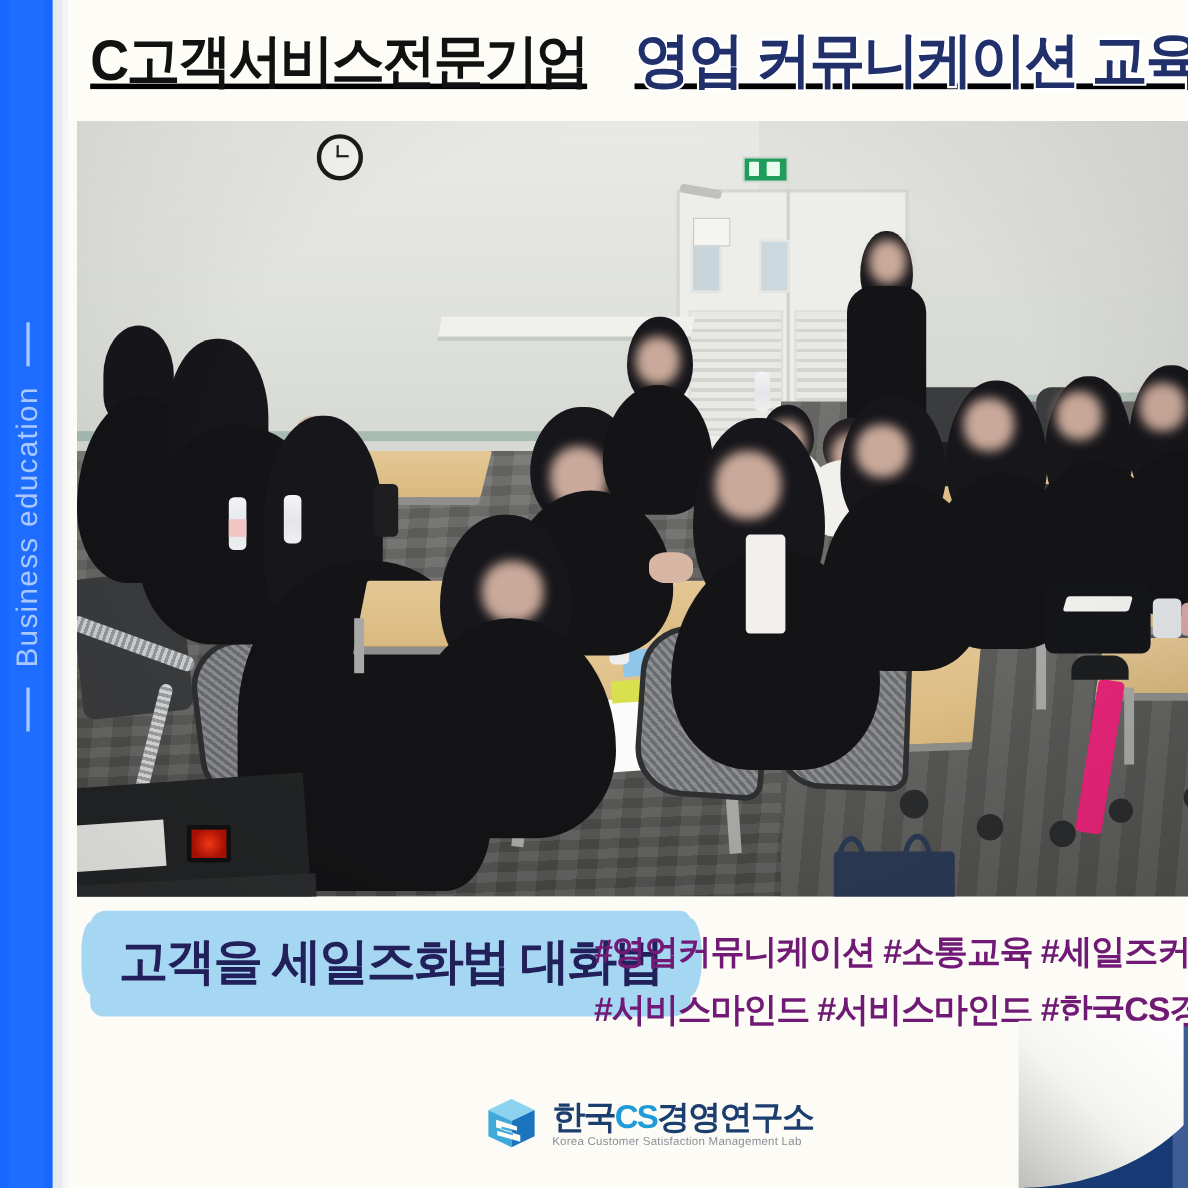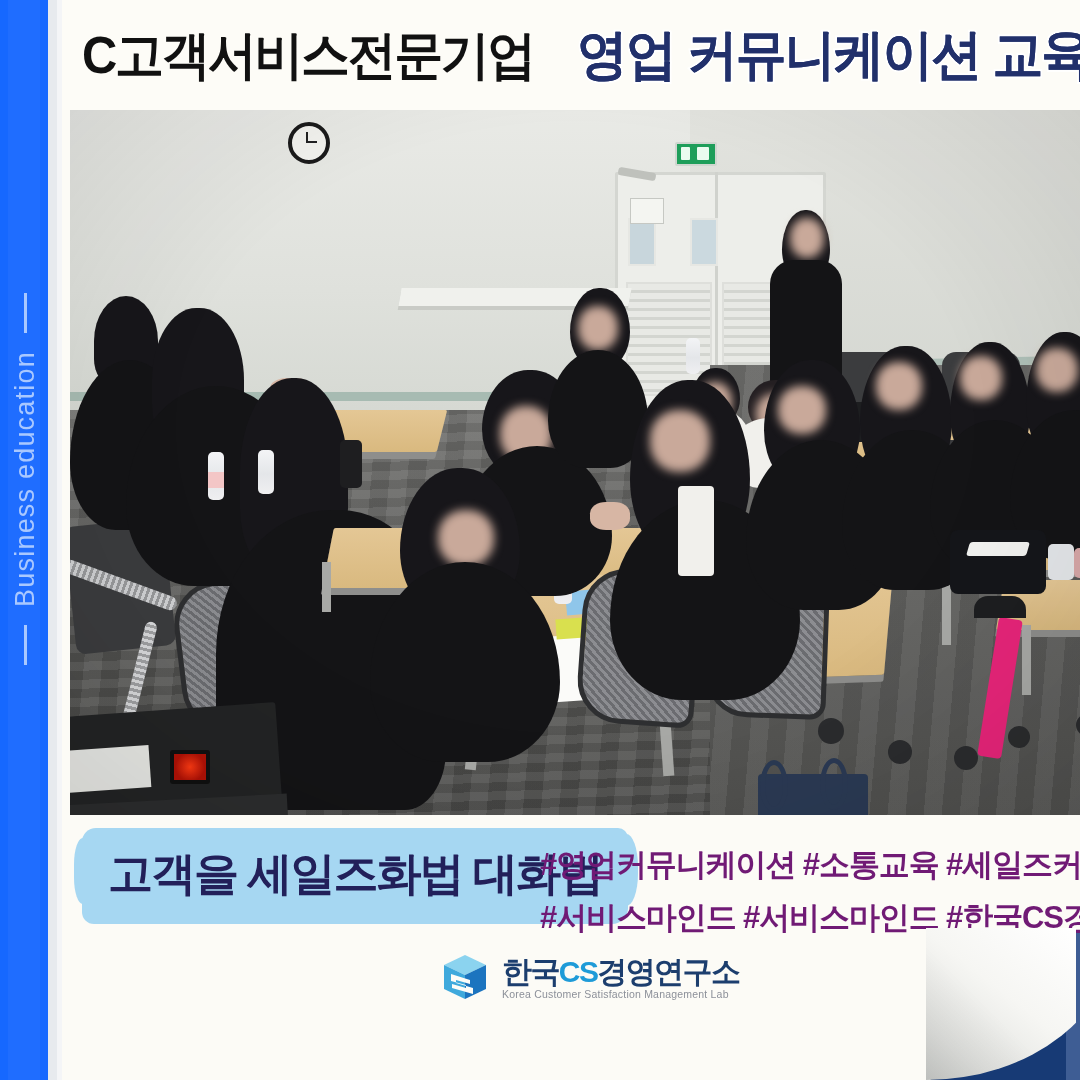--- a/index.html
+++ b/index.html
@@ -19,21 +19,21 @@
     position:absolute;left:-210px;top:455px;width:470px;height:48px;
     transform:rotate(-90deg);
     display:flex;align-items:center;justify-content:center;gap:18px;
     color:#A9C8FF;font-size:27px;letter-spacing:1.2px;font-weight:400;
     z-index:7;white-space:nowrap;
   }
   .rail-dash{display:inline-block;width:40px;height:3px;background:#A9C8FF;flex:none;}
 
   
   .title-bar{position:absolute;left:62px;top:0;width:1018px;height:110px;background:#FDFCF7;z-index:5;
-      display:flex;align-items:center;padding-left:20px;box-sizing:border-box;}
+      display:flex;align-items:center;padding-left:20px;box-sizing:border-box;text-decoration:underline;}
   .title-line{display:flex;align-items:baseline;gap:14px;white-space:nowrap;}
   .t-black{
     font-size:52px;font-weight:700;color:#111111;letter-spacing:-2.5px;
     transform:scaleX(.94);transform-origin:left center;
   }
   .t-blue{
     font-size:54px;font-weight:700;color:#21306B;letter-spacing:-2px;
     transform:scaleX(.94);transform-origin:left center;
     -webkit-text-stroke:4px #FFFFFF;
     paint-order:stroke fill;
@@ -157,21 +157,21 @@
   }
   .cap-hl:before{content:"";position:absolute;left:-8px;top:10px;width:22px;height:66px;background:#A6D7F2;border-radius:40% 10% 10% 40%;}
   .cap-hl:after{content:"";position:absolute;right:-10px;top:6px;width:26px;height:72px;background:#A6D7F2;border-radius:10% 45% 45% 10%;}
   .cap-txt{position:relative;z-index:2;font-size:45px;font-weight:700;color:#22205A;letter-spacing:-2px;
     transform:scaleX(.95);transform-origin:left center;white-space:nowrap;}
 
   .tags{position:absolute;left:540px;top:838px;z-index:5;}
   .tag-line{font-size:31px;font-weight:700;color:#701a75;letter-spacing:-1.1px;line-height:1.72;white-space:nowrap;}
 
   
-  .footer{position:absolute;left:62px;top:896px;width:1018px;height:140px;background:transparent;z-index:4;text-decoration:underline;}
+  .footer{position:absolute;left:62px;top:940px;width:1018px;height:140px;background:transparent;z-index:4;text-decoration:underline;}
   .logo{position:absolute;left:380px;top:58px;display:flex;align-items:center;gap:14px;}
   .cube{position:relative;width:46px;height:48px;flex:none;}
   .cube svg{display:block;}
   .logo-txt{display:flex;flex-direction:column;gap:1px;}
   .logo-main{font-size:30px;font-weight:700;letter-spacing:-1.6px;color:#1C3E6E;white-space:nowrap;line-height:1;}
   .logo-main .cs{color:#1E9BD8;}
   .logo-sub{font-size:10.5px;color:#8C9099;letter-spacing:.2px;white-space:nowrap;}
 
   
   .corner-navy{position:absolute;right:0;bottom:0;width:150px;height:150px;background:#173A75;z-index:3;

